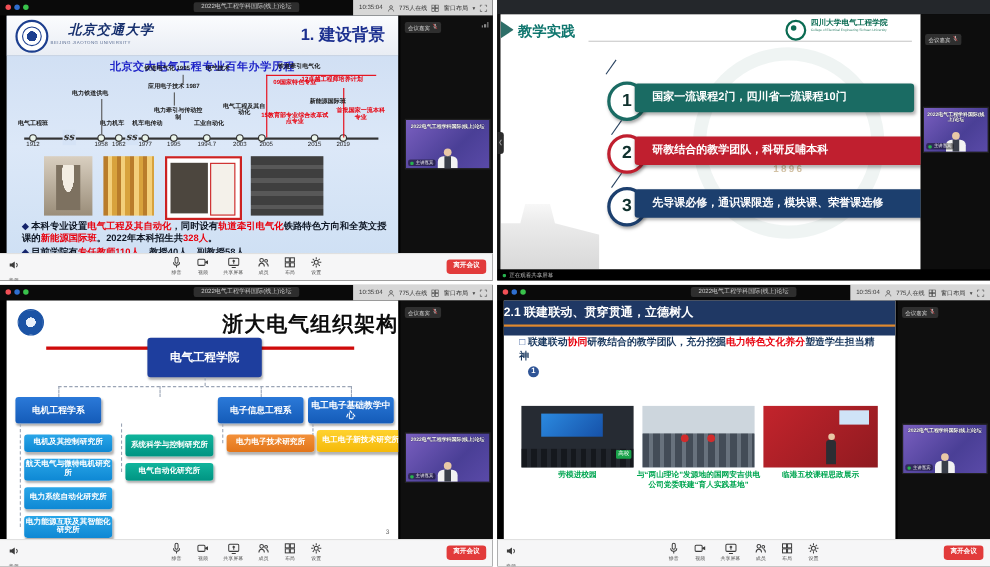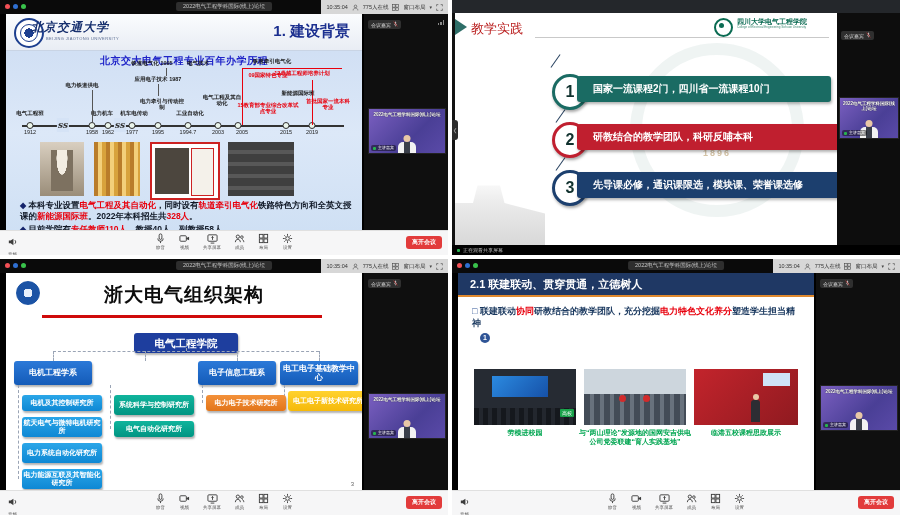--- a/index.html
+++ b/index.html
@@ -47,21 +47,21 @@
   .titem svg{display:block;}
   .tlabel{font-size:4.5px;color:#555;white-space:nowrap;}
   .taudio{position:absolute;left:7px;top:2px;display:flex;flex-direction:column;align-items:center;gap:1px;}
   .tleave{position:absolute;right:6px;top:5px;background:#e23b3b;color:#fff;font-size:6px;font-weight:bold;line-height:13px;padding:0 6px;border-radius:3px;}
 
   
   .slide-bjtu{background:linear-gradient(180deg,#ccdcf2,#dce8f8 55%,#cfe0f4);}
   .bj-head{position:absolute;top:0;left:0;right:0;height:36px;background:linear-gradient(180deg,#fbfcfe,#e9edf4);border-bottom:1px solid #c9d4e4;}
   .bj-emblem{position:absolute;left:8px;top:4px;width:26px;height:26px;border:2px solid #1d3f8f;border-radius:50%;background:#fff;}
   .bj-emblem::after{content:"";position:absolute;left:4px;top:4px;right:4px;bottom:4px;border:1px solid #1d3f8f;border-radius:50%;background:radial-gradient(circle,#1d3f8f 40%,#fff 41%);}
-  .bj-cn{position:absolute;left:25px;top:5px;font-family:"DejaVu Serif",serif;font-style:italic;font-weight:bold;font-size:12px;color:#17306e;letter-spacing:1px;}
+  .bj-cn{position:absolute;left:56px;top:5px;font-family:"DejaVu Serif",serif;font-style:italic;font-weight:bold;font-size:12px;color:#17306e;letter-spacing:1px;}
   .bj-en{position:absolute;left:40px;top:22px;font-size:4px;color:#5a6d92;letter-spacing:.4px;}
   .bj-sec{position:absolute;right:12px;top:8px;font-size:15px;font-weight:900;color:#1b2f8f;}
   .bj-title{position:absolute;top:40px;left:0;right:0;text-align:center;font-size:10px;font-weight:900;color:#1f24c8;letter-spacing:.5px;}
   .tl-line{position:absolute;left:16px;top:111px;width:322px;height:1.5px;background:#333;}
   .tl-dot{position:absolute;top:108px;width:5px;height:5px;border:1px solid #333;background:#eaf4ea;border-radius:50%;transform:translateX(-50%);}
   .tl-yr{position:absolute;top:115px;transform:translateX(-50%);font-size:5.5px;color:#222;}
   .tl-lab{position:absolute;transform:translateX(-50%);font-size:5.5px;line-height:1.15;color:#1a1a1a;text-align:center;font-weight:bold;white-space:nowrap;}
   .tl-lab.w2{white-space:normal;}
   .tl-ms{position:absolute;transform:translateX(-50%);font-size:5.5px;line-height:1.15;font-weight:bold;text-align:center;white-space:nowrap;}
   .tl-ms.w2{white-space:normal;}
@@ -85,51 +85,51 @@
 
   
   .stage-scu{position:absolute;top:13px;bottom:10px;left:0;right:63px;background:#111;}
   .slide-scu{position:absolute;top:0;bottom:0;left:3px;right:0;background:#fff;overflow:hidden;}
   .chrome-scu{position:absolute;top:0;left:0;right:0;height:13px;background:#24272b;}
   .sbar-scu{position:absolute;top:13px;bottom:10px;right:0;width:63px;background:#0d0d0d;}
   .status-scu{position:absolute;bottom:0;left:0;right:0;height:10px;background:#000;display:flex;align-items:center;gap:3px;padding-left:5px;}
   .status-scu .bdot{width:3px;height:3px;}
   .status-scu span{color:#bbb;font-size:5px;}
   .scu-tab{position:absolute;left:0;top:6px;width:12px;height:16px;background:#2e6e68;clip-path:polygon(0 0,100% 50%,0 100%);}
-  .scu-head{position:absolute;left:16px;top:7px;font-size:13px;font-weight:400;color:#b91c1c;}
+  .scu-head{position:absolute;left:16px;top:7px;font-size:13px;font-weight:700;color:#0f766e;}
   .scu-rule{position:absolute;left:80px;right:8px;top:24px;height:1px;background:#c9c9c9;}
   .scu-logo-ring{position:absolute;right:104px;top:5px;width:15px;height:15px;border:2px solid #0a6b52;border-radius:50%;}
   .scu-logo-ring::after{content:"";position:absolute;left:3px;top:3px;width:5px;height:5px;background:#0a6b52;border-radius:50%;}
   .scu-logo{position:absolute;right:8px;top:5px;width:92px;font-size:7px;font-weight:bold;color:#0a6b52;line-height:1.1;}
   .scu-logo small{display:block;font-size:3px;font-weight:normal;color:#3f8a74;}
   .scu-seal{position:absolute;left:175px;top:30px;width:150px;height:150px;border:12px solid rgba(26,94,86,.07);border-radius:50%;}
   .scu-seal b{position:absolute;left:50%;top:62%;transform:translateX(-50%);color:rgba(176,146,92,.55);font-size:9px;letter-spacing:2px;}
   .scu-side{position:absolute;left:14px;top:100px;font-size:13.5px;font-weight:900;color:#16524b;line-height:1.65;}
   .scu-row-circle{position:absolute;width:30px;height:30px;border-radius:50%;background:#fff;box-shadow:1px 2px 3px rgba(0,0,0,.35);display:flex;align-items:center;justify-content:center;font-size:16px;font-weight:900;color:#10312e;}
   .scu-bar{position:absolute;height:26px;border-radius:3px;color:#fff;font-weight:bold;font-size:10px;line-height:26px;padding-left:16px;box-shadow:1px 2px 3px rgba(0,0,0,.3);white-space:nowrap;}
   .scu-diag{position:absolute;width:1px;height:16px;background:#27415f;transform:rotate(35deg);}
   .scu-bld{position:absolute;left:0;bottom:0;width:90px;height:70px;background:linear-gradient(180deg,rgba(90,90,90,0) 0,rgba(90,90,90,.12) 40%,rgba(60,60,60,.2));clip-path:polygon(0 100%,0 40%,20% 40%,25% 15%,50% 15%,55% 40%,100% 55%,100% 100%);}
 
   
   .zju-logo{position:absolute;left:10px;top:8px;width:22px;height:22px;border-radius:50%;background:radial-gradient(circle,#e8f0fb 0 28%,#1b53a5 29%);border:1px solid #1b53a5;}
-  .zju-title{position:absolute;top:9px;left:0;right:0;text-align:center;font-size:19px;font-weight:900;color:#0c0c0c;letter-spacing:1px;}
+  .zju-title{position:absolute;top:9px;left:0;right:0;text-align:right;font-size:19px;font-weight:900;color:#0c0c0c;letter-spacing:1px;}
   .zju-rule{position:absolute;left:36px;right:40px;top:42px;height:3px;background:#cf0a0a;}
   .obox{position:absolute;color:#fff;font-weight:bold;text-align:center;border-radius:3px;box-shadow:1px 2px 2px rgba(0,0,0,.3);display:flex;align-items:center;justify-content:center;line-height:1.15;}
   .o-root{background:#1e3e9e;font-size:10.5px;}
   .o-dept{background:linear-gradient(180deg,#2b79d8,#145bb8);font-size:8px;}
   .o-c1{background:linear-gradient(180deg,#2aa6e8,#0e88d4);font-size:7px;}
   .o-c2{background:linear-gradient(180deg,#10b49c,#009482);font-size:7px;}
   .o-c3{background:linear-gradient(180deg,#f3913a,#e2751a);font-size:7px;}
   .o-c4{background:linear-gradient(180deg,#ffd22e,#f5b90a);font-size:7px;}
   .dash-h{position:absolute;border-top:1px dashed #9aa4b5;}
   .dash-v{position:absolute;border-left:1px dashed #9aa4b5;}
   .zju-page{position:absolute;right:8px;bottom:4px;font-size:6px;color:#666;}
 
   
-  .mo-head{position:absolute;top:0;left:0;right:0;height:22px;background:#1f3864;color:#fff;font-size:11px;font-weight:bold;line-height:22px;padding-left:12px;}
+  .mo-head{position:absolute;top:0;left:0;right:0;height:32px;background:#1f3864;color:#fff;font-size:11px;font-weight:bold;line-height:22px;padding-left:0;}
   .mo-rule{position:absolute;top:22px;left:0;right:0;height:2px;background:#e0892e;}
   .mo-p{position:absolute;font-size:9px;font-weight:bold;color:#17365d;line-height:1.35;}
   .mo-p1::before{content:"□ ";color:#2f5496;}
   .mo-num{position:absolute;width:10px;height:10px;border-radius:50%;background:#2f5496;color:#fff;font-size:7px;font-weight:bold;text-align:center;line-height:10px;}
   .mo-ph{position:absolute;top:96px;height:56px;overflow:hidden;}
   .mp1{background:#262b33;}
   .mp1 .scr{position:absolute;left:18%;top:12%;width:55%;height:38%;background:linear-gradient(135deg,#2b8ae0,#1651a8);}
   .mp1 .aud{position:absolute;bottom:0;left:0;right:0;height:30%;background:repeating-linear-gradient(90deg,#15181d 0 5px,#23272e 5px 9px);}
   .mbadge{position:absolute;right:2px;bottom:8px;background:#19a24a;color:#fff;font-size:5px;padding:0 2px;line-height:8px;border-radius:1px;}
   .mp2{background:linear-gradient(180deg,#cdd6dd 0 45%,#97a3ae 46%);}
@@ -426,21 +426,21 @@
             <path d="M1 4V1h3M8 1h3v3M11 8v3H8M4 11H1V8" fill="none" stroke="#444"></path>
           </svg>
         </span>
     </div>
   </div>
   <div class="stage">
     <div class="slide">
       <div class="zju-logo"></div>
       <div class="zju-title">浙大电气组织架构</div>
       <div class="zju-rule"></div>
-      <div class="obox o-root" style="left:128px;top:60px;width:104px;height:20px">电气工程学院</div>
+      <div class="obox o-root" style="left:128px;top:34px;width:104px;height:36px">电气工程学院</div>
       <div class="dash-v" style="left:180px;top:70px;height:8px"></div>
       <div class="dash-h" style="left:47px;top:78px;width:266px"></div>
       <div class="dash-v" style="left:47px;top:78px;height:10px"></div>
       <div class="dash-v" style="left:139px;top:78px;height:10px"></div>
       <div class="dash-v" style="left:231px;top:78px;height:10px"></div>
       <div class="dash-v" style="left:313px;top:78px;height:10px"></div>
       <div class="obox o-dept" style="left:8px;top:88px;width:78px;height:24px">电机工程学系</div>
       <div class="obox o-dept" style="left:192px;top:88px;width:78px;height:24px">电子信息工程系</div>
       <div class="obox o-dept" style="left:274px;top:88px;width:78px;height:24px">电工电子基础教学中心</div>
       <div class="dash-v" style="left:12px;top:112px;height:94px"></div>

